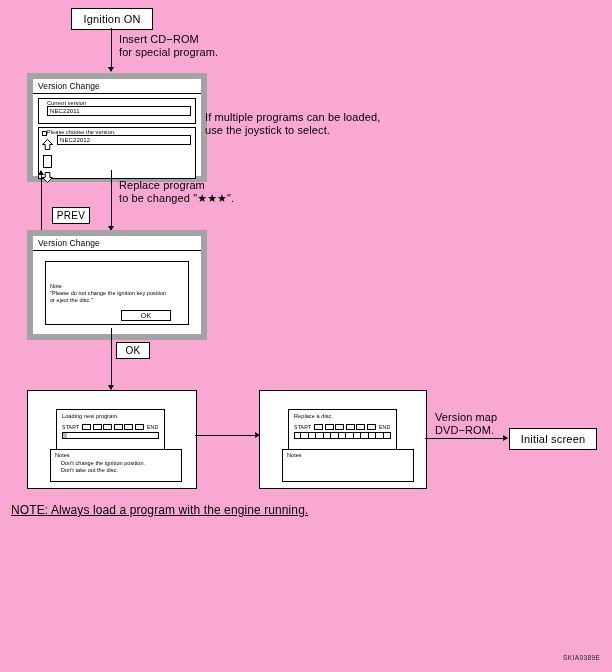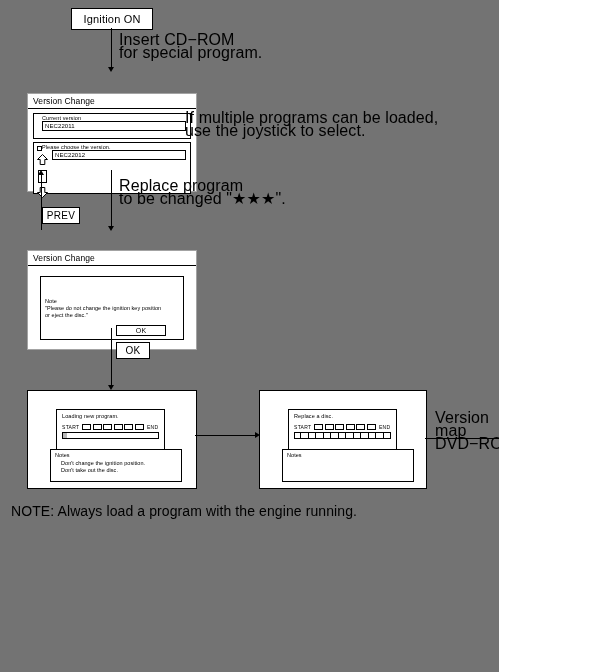--- a/index.html
+++ b/index.html
@@ -7,23 +7,23 @@
     margin: 0;
     padding: 0;
     background: #ffffff;
   }
   body {
     font-family: "Liberation Sans", sans-serif;
     color: #000000;
   }
   #canvas {
     position: relative;
-    width: 499px;
+    width: 612px;
     height: 672px;
-    background: #737373;
+    background: #f9a8d4;
     overflow: hidden;
   }
   .abs { position: absolute; }
 
   
   .flowbox {
     border: 1px solid #000;
     background: #fff;
     display: flex;
     align-items: center;
@@ -35,28 +35,29 @@
   .btnbox {
     border: 1px solid #000;
     background: #fff;
     display: flex;
     align-items: center;
     justify-content: center;
     font-size: 10px;
     letter-spacing: .3px;
   }
   .annot {
-    font-size: 16px;
+    font-size: 11px;
     line-height: 13px;
     white-space: pre-line;
     letter-spacing: .1px;
   }
   .note-line {
-    font-size: 14px;
-    letter-spacing: .1px;
+    font-size: 12px;
+    letter-spacing: .1px;
+    text-decoration: underline;
   }
   .figid {
     font-size: 6.5px;
     letter-spacing: .4px;
     color: #222;
   }
 
   
   .vline { background: #000; width: 1px; }
   .hline { background: #000; height: 1px; }
@@ -73,21 +74,21 @@
     border-bottom: 5px solid #000;
   }
   .arrow-right {
     width: 0; height: 0;
     border-top: 3px solid transparent;
     border-bottom: 3px solid transparent;
     border-left: 5px solid #000;
   }
 
   
-  .win { border: 1px solid #a3a3a3; background: #fff; margin-top: 20px; }
+  .win { border: 6px solid #a3a3a3; background: #fff; }
   .win-title {
     border-bottom: 1px solid #000;
     font-size: 8.5px;
     padding: 2px 0 2px 5px;
     letter-spacing: .1px;
   }
   .win-body { padding: 4px 5px 5px 5px; }
 
   .group {
     border: 1px solid #000;
@@ -235,32 +236,32 @@
             <polygon points="6.5,10.5 1.5,5.5 4.2,5.5 4.2,0.5 8.8,0.5 8.8,5.5 11.5,5.5" fill="#fff" stroke="#000" stroke-width="1"></polygon>
           </svg>
         </div>
 
         <div class="field" style="margin-left:18px; margin-right:4px;">NEC22012</div>
       </div>
 
     </div>
   </div>
 
-  <div class="abs annot" style="left:185px; top:111px;">If multiple programs can be loaded,
+  <div class="abs annot" style="left:205px; top:111px;">If multiple programs can be loaded,
 use the joystick to select.</div>
 
   <div class="abs vline" style="left:111px; top:170px; height:57px;"></div>
   <div class="abs arrow-down" style="left:108px; top:226px;"></div>
 
   <div class="abs annot" style="left:119px; top:179px;">Replace program
 to be changed "★★★".</div>
 
   <div class="abs vline" style="left:41px; top:175px; height:55px;"></div>
   <div class="abs arrow-up" style="left:38px; top:170px;"></div>
-  <div class="abs btnbox" style="left:42px; top:207px; width:36px; height:15px;justify-content:center;">
+  <div class="abs btnbox" style="left:52px; top:207px; width:36px; height:15px;justify-content:center;">
     <span>PREV</span>
   </div>
 
   <div class="abs win" style="left:27px; top:230px; width:168px; height:98px;">
     <div class="win-title">
       <span>Version Change</span>
     </div>
     <div class="win-body" style="padding:10px 12px;">
       <div class="inner-dialog" style="height:62px; display:flex; flex-direction:column; justify-content:center;">
         <div class="inner-note">Note
@@ -347,18 +348,21 @@
       <div class="notes-title">Notes</div>
     </div>
   </div>
 
   <div class="abs hline" style="left:425px; top:438px; width:80px;"></div>
   <div class="abs arrow-right" style="left:503px; top:435px;"></div>
 
   <div class="abs annot" style="left:435px; top:411px;">Version map
 DVD−ROM.</div>
 
+  <div class="abs flowbox" style="left:509px; top:428px; width:86px; height:20px;">
+    <span>Initial screen</span>
+  </div>
 
   <div class="abs note-line" style="left:11px; top:503px;">NOTE: Always load a program with the engine running.</div>
 
   <div class="abs figid" style="left:563px; top:654px;">SKIA0389E</div>
 
 </div>
 
 </body></html>

